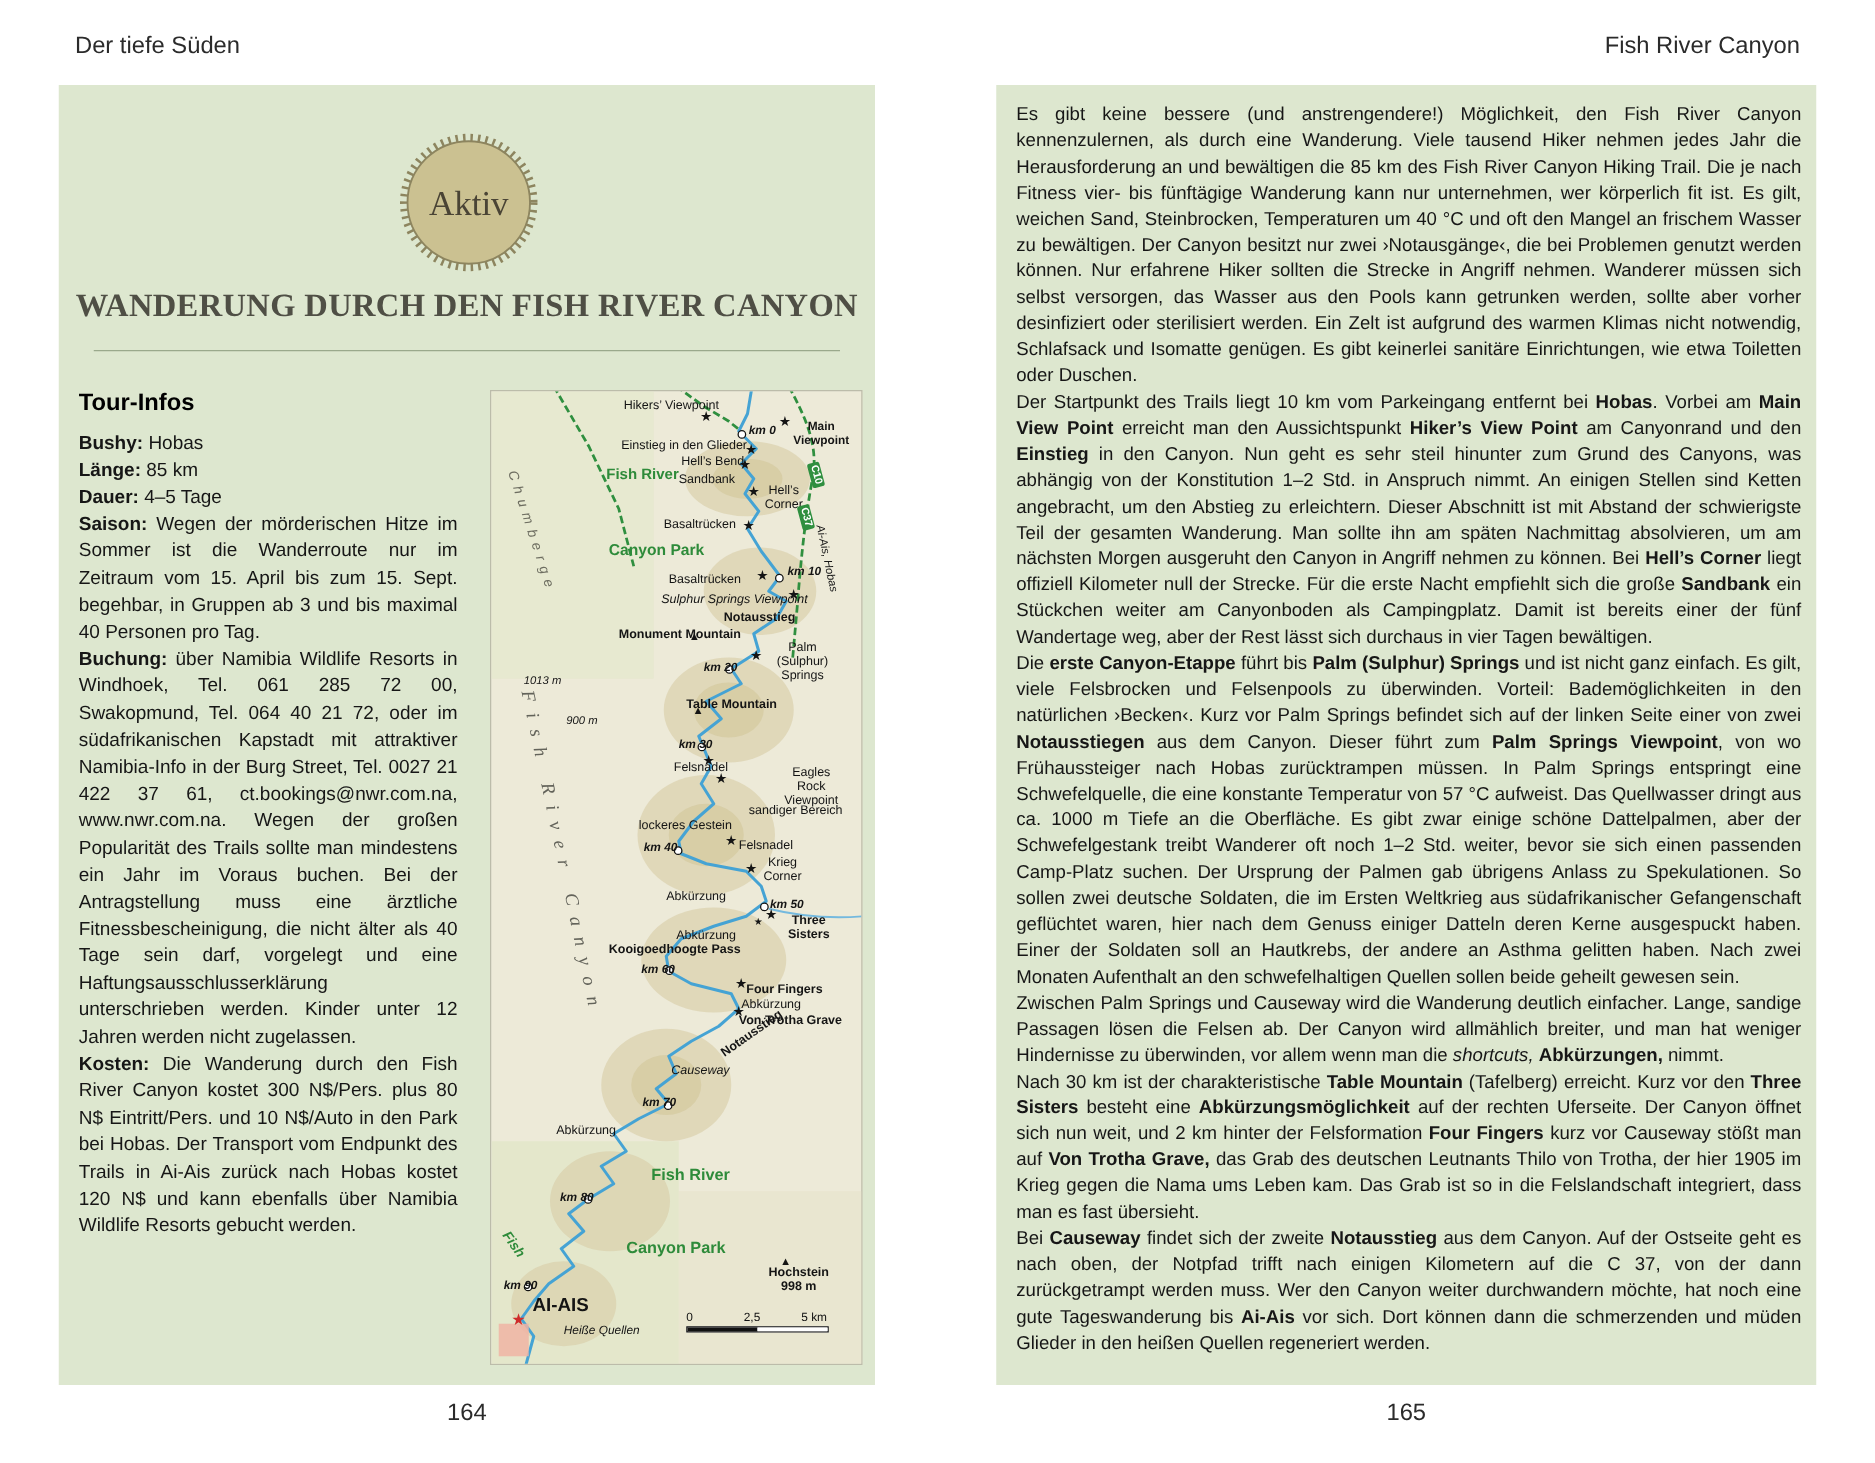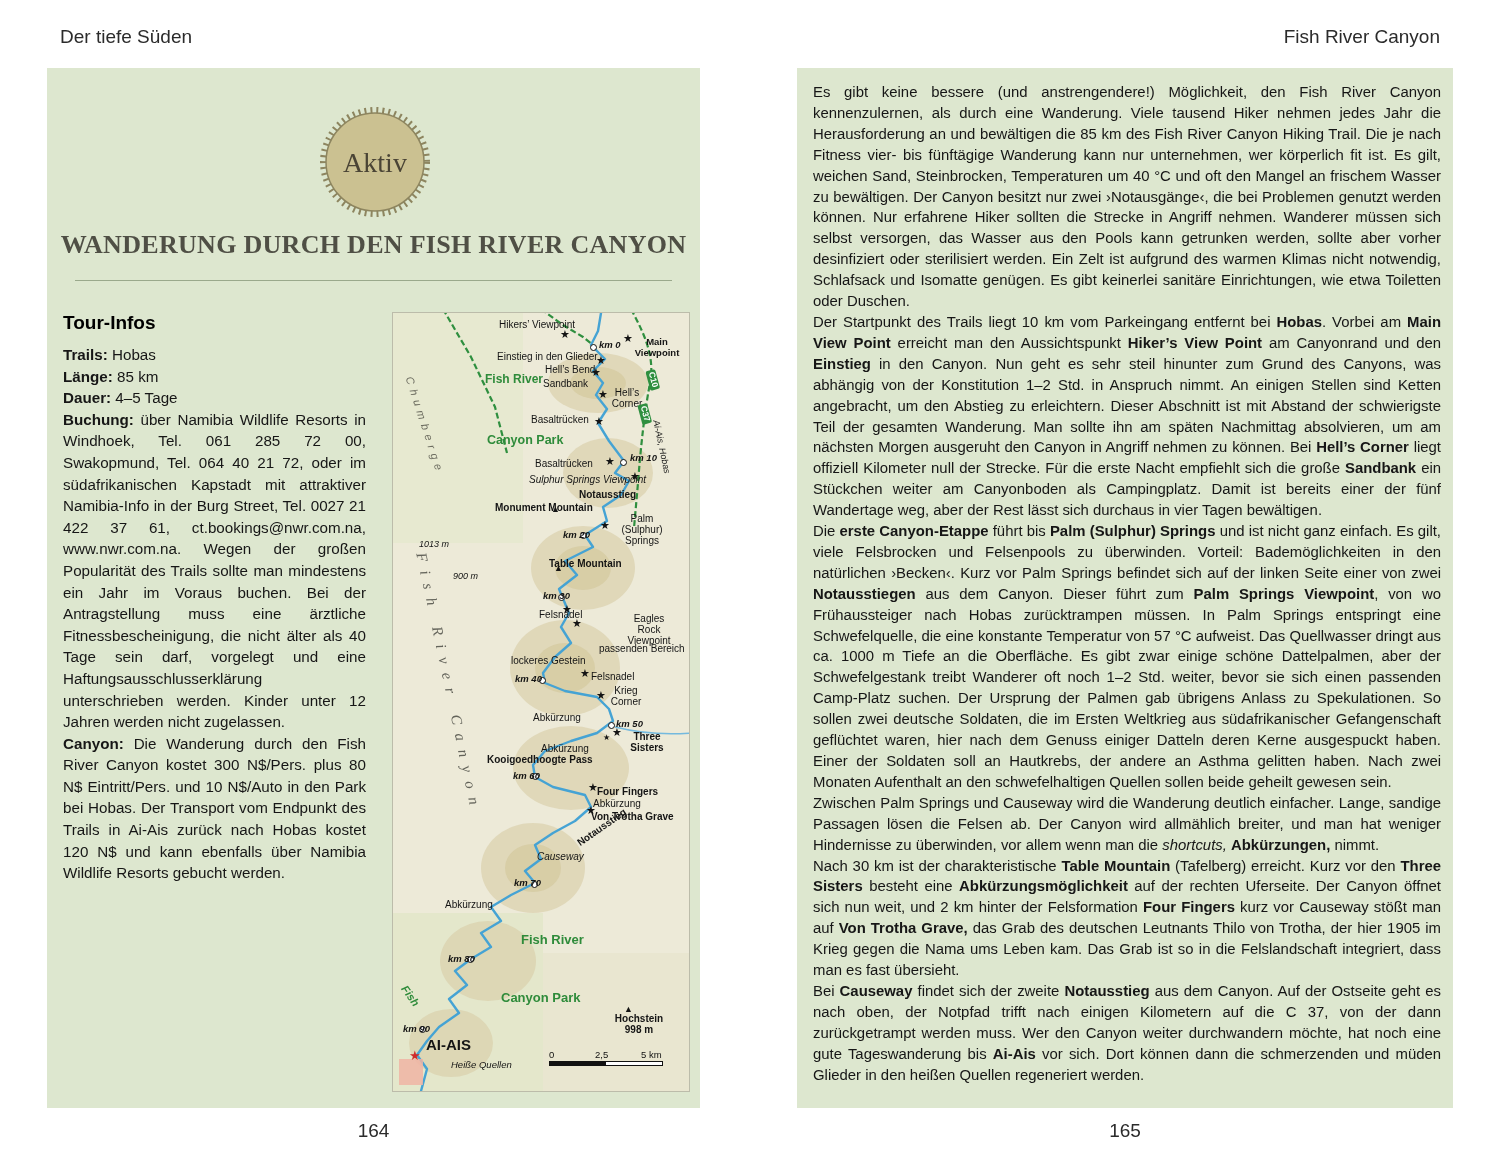--- a/index.html
+++ b/index.html
@@ -72,25 +72,26 @@
         <circle cx="56" cy="56" r="49" fill="#cbc191" stroke="#8d855f" stroke-width="1.5"></circle>
         <text x="56" y="66" text-anchor="middle" font-family="Liberation Serif, serif" font-size="28" fill="#4a4435">Aktiv</text>
       </svg>
     </div>
 
     <div class="panel-title">WANDERUNG DURCH DEN FISH RIVER CANYON</div>
     <div class="title-rule"></div>
 
     <div class="tour-infos">
       <h3>Tour-Infos</h3>
-      <p><b>Trails:</b> Hobas</p>
+      <p><b>Bushy:</b> Hobas</p>
       <p><b>Länge:</b> 85 km</p>
       <p><b>Dauer:</b> 4–5 Tage</p>
+      <p><b>Saison:</b> Wegen der mörderischen Hitze im Sommer ist die Wanderroute nur im Zeitraum vom 15. April bis zum 15. Sept. begehbar, in Gruppen ab 3 und bis maximal 40 Personen pro Tag.</p>
       <p><b>Buchung:</b> über Namibia Wildlife Resorts in Windhoek, Tel. 061 285 72 00, Swakopmund, Tel. 064 40 21 72, oder im südafrikanischen Kapstadt mit attraktiver Namibia-Info in der Burg Street, Tel. 0027 21 422 37 61, ct.bookings@nwr.com.na, www.nwr.com.na. Wegen der großen Popularität des Trails sollte man mindestens ein Jahr im Voraus buchen. Bei der Antragstellung muss eine ärztliche Fitnessbescheinigung, die nicht älter als 40 Tage sein darf, vorgelegt und eine Haftungsausschlusserklärung unterschrieben werden. Kinder unter 12 Jahren werden nicht zugelassen.</p>
-      <p><b>Canyon:</b> Die Wanderung durch den Fish River Canyon kostet 300 N$/Pers. plus 80 N$ Eintritt/Pers. und 10 N$/Auto in den Park bei Hobas. Der Transport vom Endpunkt des Trails in Ai-Ais zurück nach Hobas kostet 120 N$ und kann ebenfalls über Namibia Wildlife Resorts gebucht werden.</p>
+      <p><b>Kosten:</b> Die Wanderung durch den Fish River Canyon kostet 300 N$/Pers. plus 80 N$ Eintritt/Pers. und 10 N$/Auto in den Park bei Hobas. Der Transport vom Endpunkt des Trails in Ai-Ais zurück nach Hobas kostet 120 N$ und kann ebenfalls über Namibia Wildlife Resorts gebucht werden.</p>
     </div>
 
     <div class="map">
       <svg width="298" height="780" viewBox="0 0 298 780">
         <rect x="0" y="0" width="130" height="230" fill="#e2e7cb" opacity="0.6"></rect>
         <rect x="0" y="600" width="150" height="180" fill="#dfe5c6" opacity="0.7"></rect>
         <rect x="150" y="640" width="148" height="140" fill="#e6e3cc" opacity="0.6"></rect>
 
         <ellipse cx="205" cy="70" rx="50" ry="30" fill="#d8cea9" opacity="0.65"></ellipse>
         <ellipse cx="215" cy="160" rx="45" ry="35" fill="#d8cea9" opacity="0.65"></ellipse>
@@ -136,21 +137,21 @@
           <span class="mlbl b" style="left: 186px; top: 176px;">Notausstieg</span>
           <span class="mlbl b" style="left: 102px; top: 189px;">Monument Mountain</span>
           <span class="mlbl wrap" style="left: 216px; top: 200px; width: 66px;">Palm (Sulphur) Springs</span>
           <span class="mlbl km" style="left: 170px; top: 217px;">km 20</span>
           <span class="mlbl i" style="left: 26px; top: 226px; font-size: 9px;">1013 m</span>
           <span class="mlbl i" style="left: 60px; top: 258px; font-size: 9px;">900 m</span>
           <span class="mlbl b" style="left: 156px; top: 245px;">Table Mountain</span>
           <span class="mlbl km" style="left: 150px; top: 278px;">km 30</span>
           <span class="mlbl " style="left: 146px; top: 296px;">Felsnadel</span>
           <span class="mlbl wrap" style="left: 228px; top: 300px; width: 56px;">Eagles Rock Viewpoint</span>
-          <span class="mlbl " style="left: 206px; top: 330px;">passenden Bereich</span>
+          <span class="mlbl " style="left: 206px; top: 330px;">sandiger Bereich</span>
           <span class="mlbl " style="left: 118px; top: 342px;">lockeres Gestein</span>
           <span class="mlbl km" style="left: 122px; top: 361px;">km 40</span>
           <span class="mlbl " style="left: 198px; top: 358px;">Felsnadel</span>
           <span class="mlbl wrap" style="left: 213px; top: 372px; width: 40px;">Krieg Corner</span>
           <span class="mlbl " style="left: 140px; top: 399px;">Abkürzung</span>
           <span class="mlbl km" style="left: 223px; top: 406px;">km 50</span>
           <span class="mlbl b wrap" style="left: 233px; top: 418px; width: 42px;">Three Sisters</span>
           <span class="mlbl " style="left: 148px; top: 430px;">Abkürzung</span>
           <span class="mlbl b" style="left: 94px; top: 441px;">Kooigoedhoogte Pass</span>
           <span class="mlbl km" style="left: 120px; top: 458px;">km 60</span>

